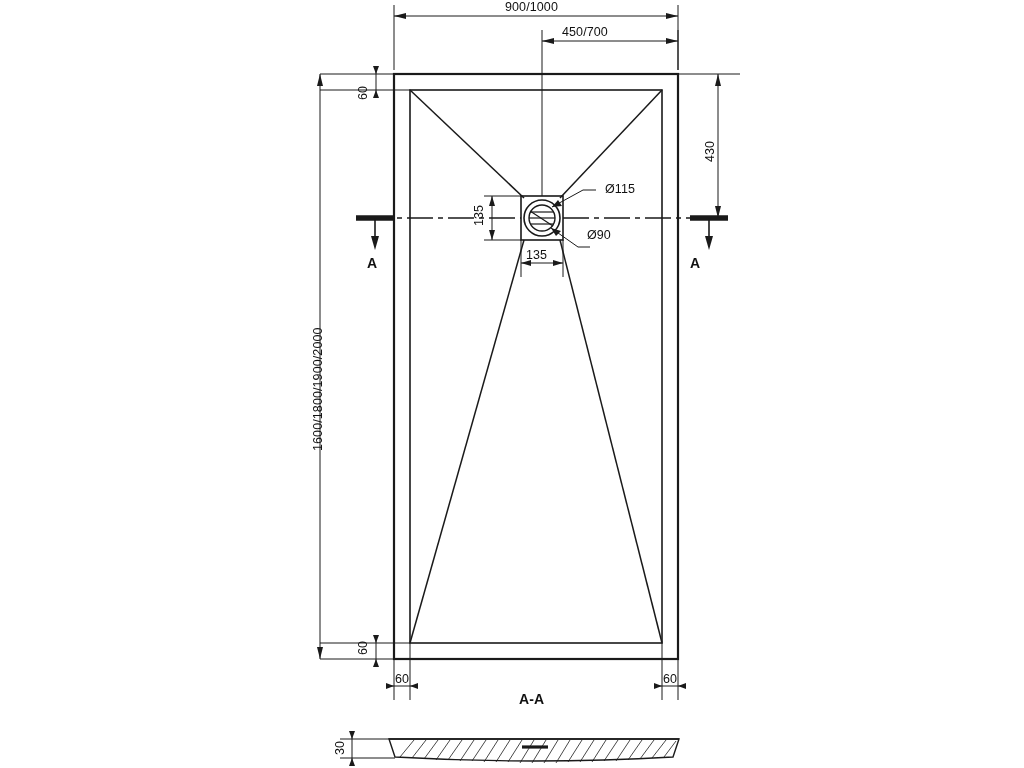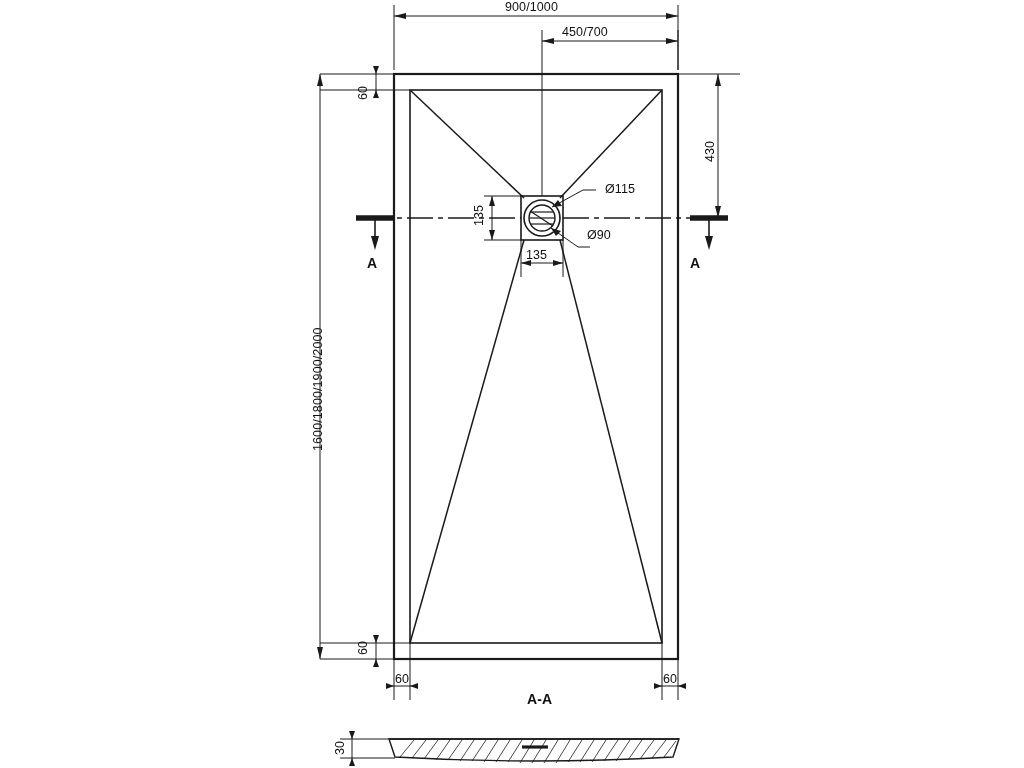--- a/index.html
+++ b/index.html
@@ -254,17 +254,17 @@
 
   <div class="lbl vert" style="left:472px; top:226px;">135</div>
   <div class="lbl" style="left:526px; top:248px;">135</div>
 
   <div class="lbl" style="left:585px; top:182px;margin-left:20px;">Ø115</div>
   <div class="lbl" style="left:587px; top:228px;">Ø90</div>
 
   <div class="lbl bold" style="left:367px; top:255px;">A</div>
   <div class="lbl bold" style="left:690px; top:255px;">A</div>
 
-  <div class="lbl bold" style="left:519px; top:691px;margin-left:8px;">A-A</div>
+  <div class="lbl bold" style="left:519px; top:691px;">A-A</div>
 
   <div class="lbl vert" style="left:333px; top:755px;">30</div>
 
 </div>
 
 </body></html>

